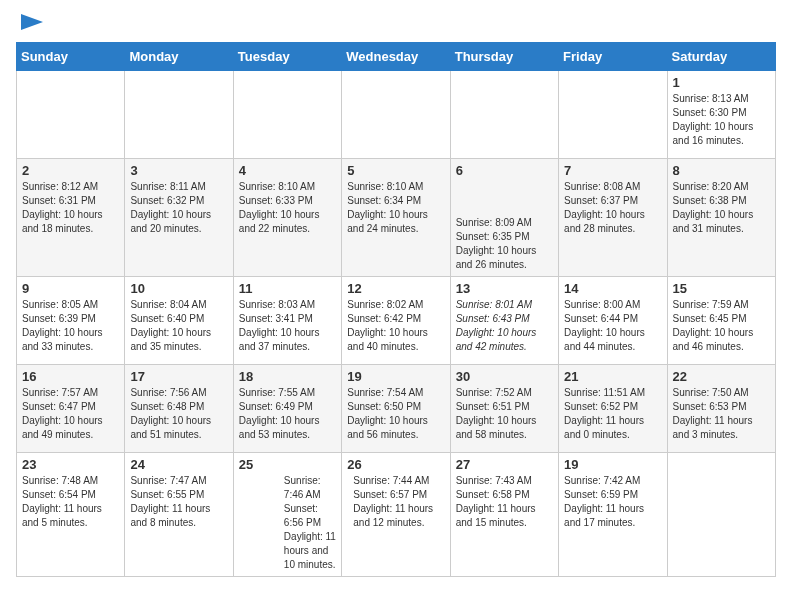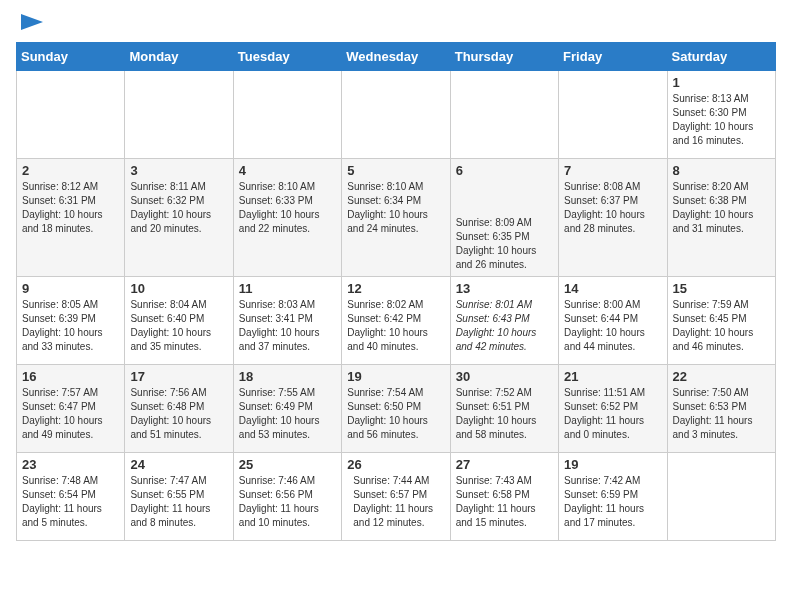--- a/index.html
+++ b/index.html
@@ -276,21 +276,21 @@
 Daylight: 11 hours and 5 minutes.</div>
           </td>
           <td>
             <span class="day-num">24</span>
             <div class="day-info" style="white-space: pre-line;">Sunrise: 7:47 AM
 Sunset: 6:55 PM
 Daylight: 11 hours and 8 minutes.</div>
           </td>
           <td>
             <span class="day-num">25</span>
-            <div class="day-info" style="white-space: pre-line;">Sunrise: 7:46 AM
+            <div class="day-info" style="white-space: pre-line; margin-left: 45px;">Sunrise: 7:46 AM
 Sunset: 6:56 PM
 Daylight: 11 hours and 10 minutes.</div>
           </td>
           <td>
             <span class="day-num">26</span>
             <div class="day-info" style="white-space: pre-line; margin-left: 6px;">Sunrise: 7:44 AM
 Sunset: 6:57 PM
 Daylight: 11 hours and 12 minutes.</div>
           </td>
           <td>

